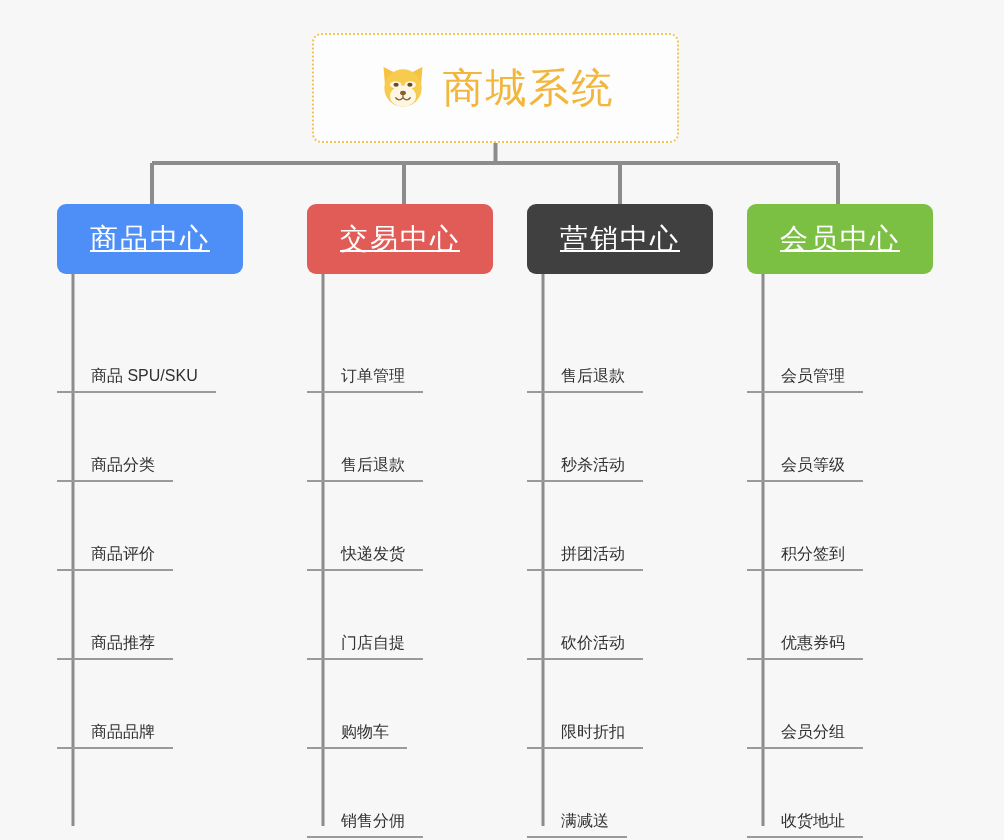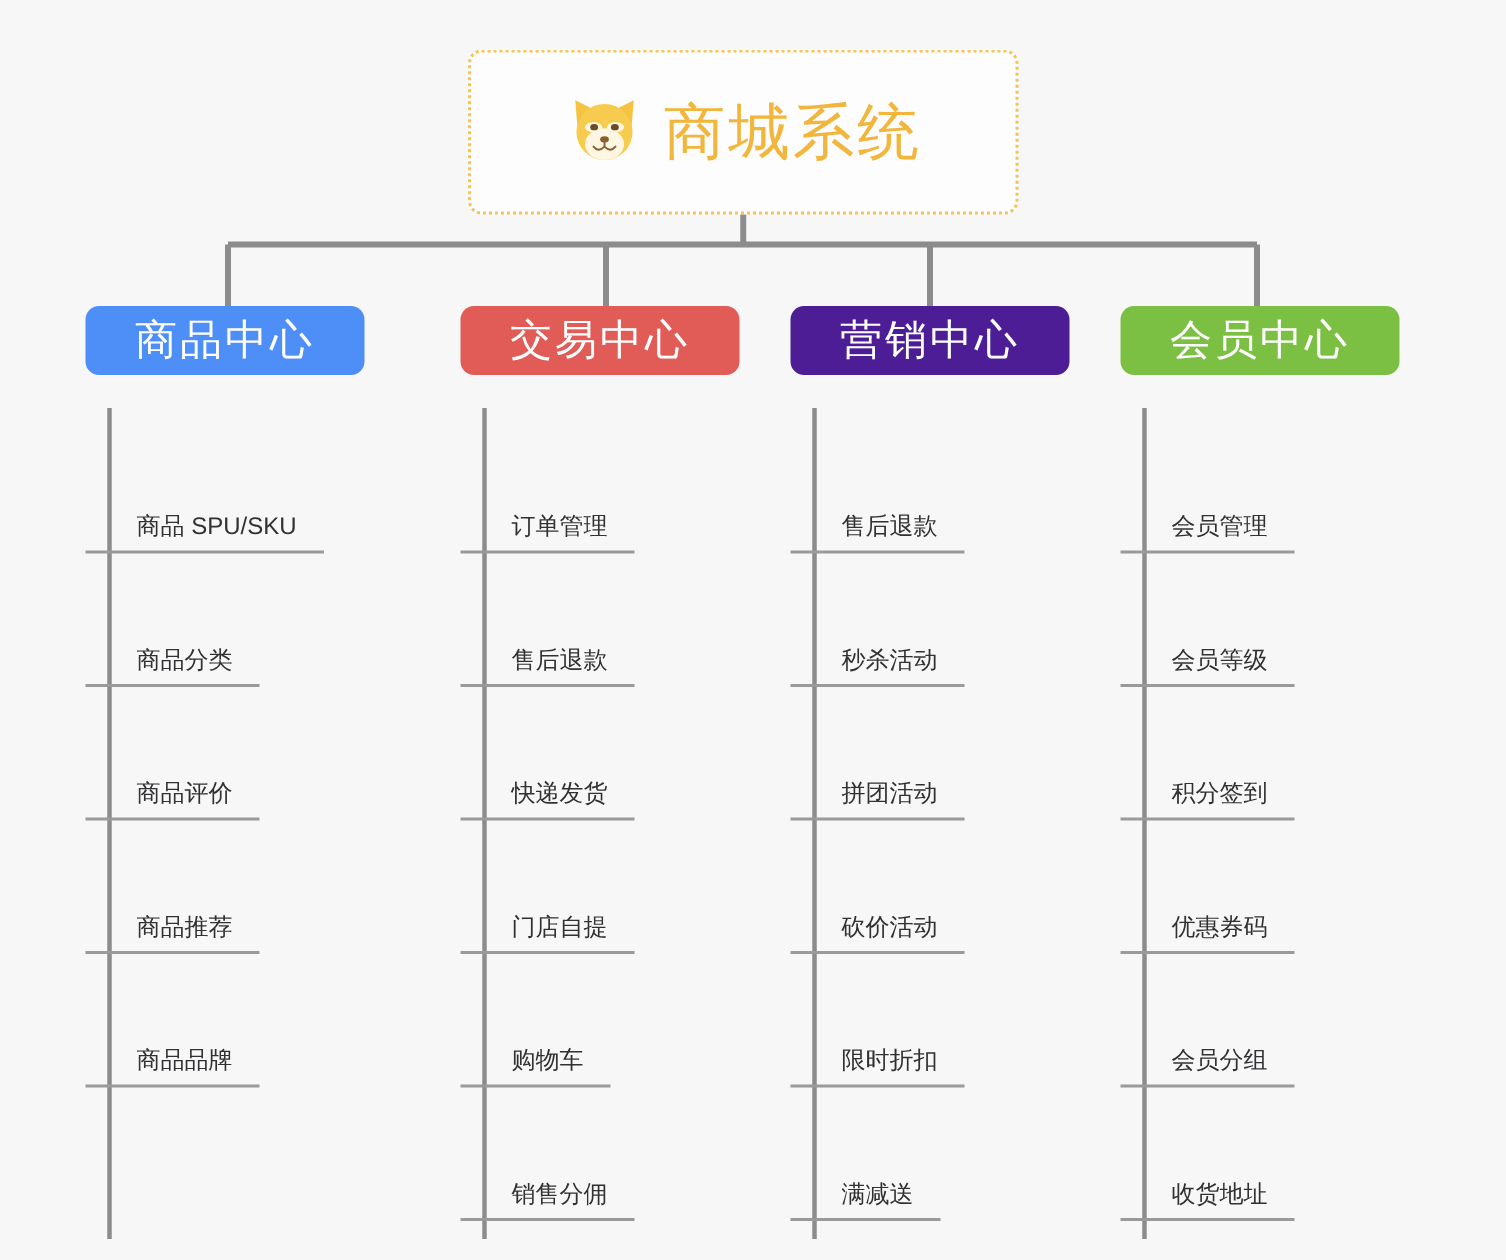--- a/index.html
+++ b/index.html
@@ -66,29 +66,30 @@
     height: 840px;
     pointer-events: none;
   }
 
   
   .branch {
     position: absolute;
     top: 204px;
   }
   .branch-head {
-    height: 46px;
+    height: 70px;
     border-radius: 9px;
     display: flex;
     align-items: center;
     justify-content: center;
     color: #ffffff;
     font-size: 28px;
     letter-spacing: 2px;
     box-sizing: border-box;
+    text-decoration: underline;
   }
 
   .branch-items {
     position: relative;
     margin-top: 0;
     padding-top: 30px;
   }
   .leaf {
     position: relative;
     height: 89px;
@@ -105,21 +106,21 @@
     white-space: nowrap;
     line-height: 1.15;
   }
 
   
   #branch-0 { left: 57px; }
   #branch-0 .branch-head { width: 186px; background: #4d8ef7; }
   #branch-1 { left: 307px; }
   #branch-1 .branch-head { width: 186px; background: #e25c57; }
   #branch-2 { left: 527px; }
-  #branch-2 .branch-head { width: 186px; background: #4c1d95; }
+  #branch-2 .branch-head { width: 186px; background: #404040; }
   #branch-3 { left: 747px; }
   #branch-3 .branch-head { width: 186px; background: #7cc043; }
 </style>
 </head>
 <body>
 
 <div id="diagram">
 
   <svg id="connectors" viewBox="0 0 1004 840" xmlns="http://www.w3.org/2000/svg">
 

